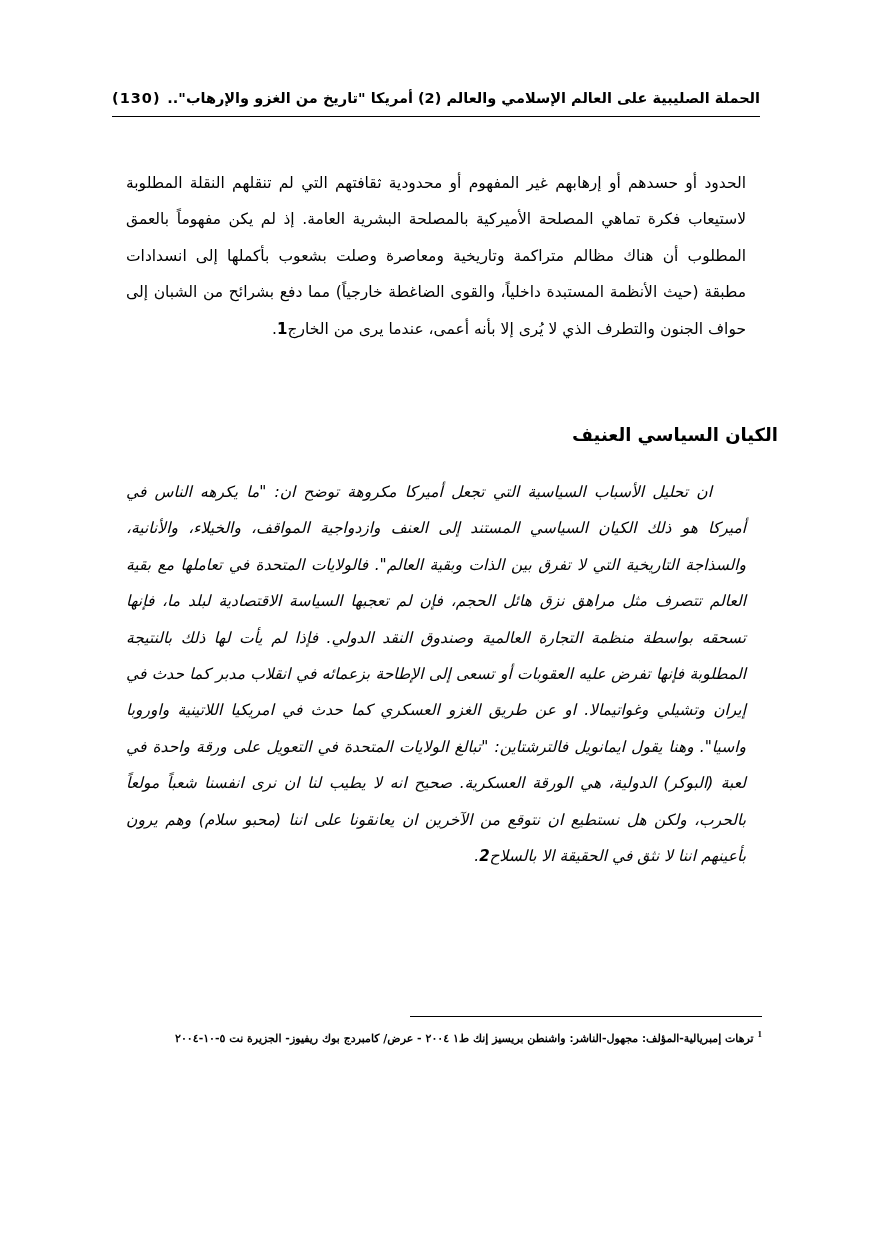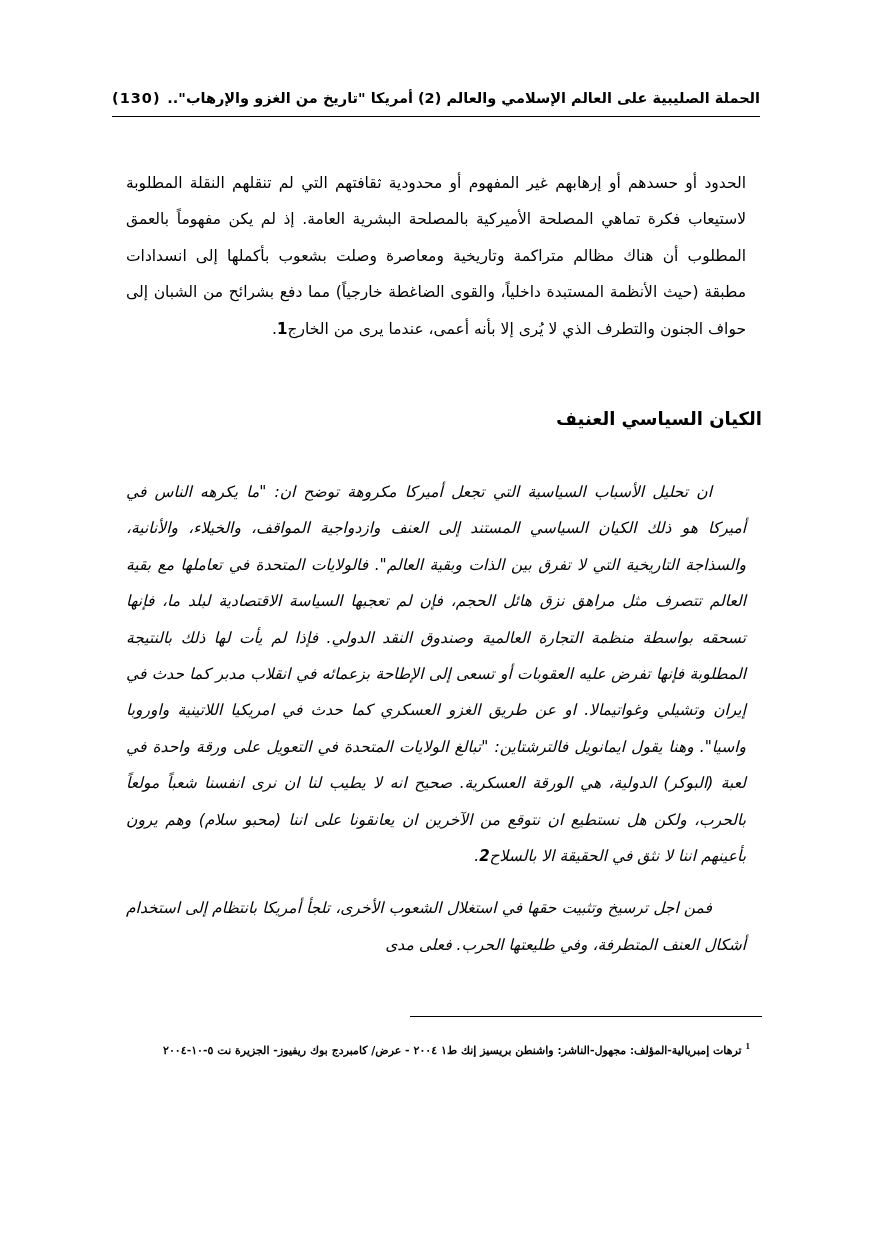--- a/index.html
+++ b/index.html
@@ -24,42 +24,41 @@
       font-family: "DejaVu Sans", sans-serif; font-weight: bold; font-size: 18px;
       text-align: right;
     }
     sup.fn { font-weight: bold; font-size: 15px; vertical-align: baseline; }
     .fn-rule { position: absolute; left: 410px; top: 1016px; width: 352px; height: 0; border-top: 1.5px solid #000; }
     .footnotes {
       position: absolute; left: 110px; top: 1024px; width: 652px;
       font-family: "DejaVu Serif", serif; font-weight: bold; font-size: 11px;
       line-height: 21px; text-align: justify; text-align-last: right;
     }
-    .footnote { margin: 12px; }
+    .footnote { margin: 0; }
     .footnote sup { font-size: 9px; font-family: "Liberation Serif", serif; }
   </style>
 </head>
 <body>
 
 <div class="page">
 
   <div class="header">
     <span>الحملة الصليبية على العالم الإسلامي والعالم (2) أمريكا "تاريخ من الغزو والإرهاب"..</span>
     <span class="page-num">(130)</span>
   </div>
 
   <div class="body-text" style="top:149px;">
     <p class="para"><span>الحدود أو حسدهم أو إرهابهم غير المفهوم أو محدودية ثقافتهم التي لم تنقلهم النقلة المطلوبة لاستيعاب فكرة تماهي المصلحة الأميركية بالمصلحة البشرية العامة. إذ لم يكن مفهوماً بالعمق المطلوب أن هناك مظالم متراكمة وتاريخية ومعاصرة وصلت بشعوب بأكملها إلى انسدادات مطبقة (حيث الأنظمة المستبدة داخلياً، والقوى الضاغطة خارجياً) مما دفع بشرائح من الشبان إلى حواف الجنون والتطرف الذي لا يُرى إلا بأنه أعمى، عندما يرى من الخارج</span><sup class="fn">1</sup><span>.</span></p>
   </div>
 
-  <h2 class="heading" style="margin:0;">الكيان السياسي العنيف</h2>
+  <h2 class="heading" style="margin:16px;">الكيان السياسي العنيف</h2>
 
   <div class="body-text" style="top:458px;font-style:italic;">
     <p class="para indent"><span>ان تحليل الأسباب السياسية التي تجعل أميركا مكروهة توضح ان: "ما يكرهه الناس في أميركا هو ذلك الكيان السياسي المستند إلى العنف وازدواجية المواقف، والخيلاء، والأنانية، والسذاجة التاريخية التي لا تفرق بين الذات وبقية العالم". فالولايات المتحدة في تعاملها مع بقية العالم تتصرف مثل مراهق نزق هائل الحجم، فإن لم تعجبها السياسة الاقتصادية لبلد ما، فإنها تسحقه بواسطة منظمة التجارة العالمية وصندوق النقد الدولي. فإذا لم يأت لها ذلك بالنتيجة المطلوبة فإنها تفرض عليه العقوبات أو تسعى إلى الإطاحة بزعمائه في انقلاب مدبر كما حدث في إيران وتشيلي وغواتيمالا. او عن طريق الغزو العسكري كما حدث في امريكيا اللاتينية واوروبا واسيا". وهنا يقول ايمانويل فالترشتاين: "تبالغ الولايات المتحدة في التعويل على ورقة واحدة في لعبة (البوكر) الدولية، هي الورقة العسكرية. صحيح انه لا يطيب لنا ان نرى انفسنا شعباً مولعاً بالحرب، ولكن هل نستطيع ان نتوقع من الآخرين ان يعانقونا على اننا (محبو سلام) وهم يرون بأعينهم اننا لا نثق في الحقيقة الا بالسلاح</span><sup class="fn">2</sup><span>.</span></p>
-    <p class="para indent">فمن اجل ترسيخ وتثبيت حقها في استغلال الشعوب الأخرى، تلجأ أمريكا بانتظام إلى استخدام أشكال العنف المتطرفة، وفي طليعتها الحرب. فعلى مدى</p>
   </div>
 
   <div class="fn-rule"></div>
 
   <div class="footnotes">
     <p class="footnote"><sup>1</sup> <span>ترهات إمبريالية-المؤلف: مجهول-الناشر: واشنطن بريسيز إنك ط١ ٢٠٠٤ - عرض/ كامبردج بوك ريفيوز- الجزيرة نت ٥-١٠-٢٠٠٤</span></p>
   </div>
 
 </div>
 

